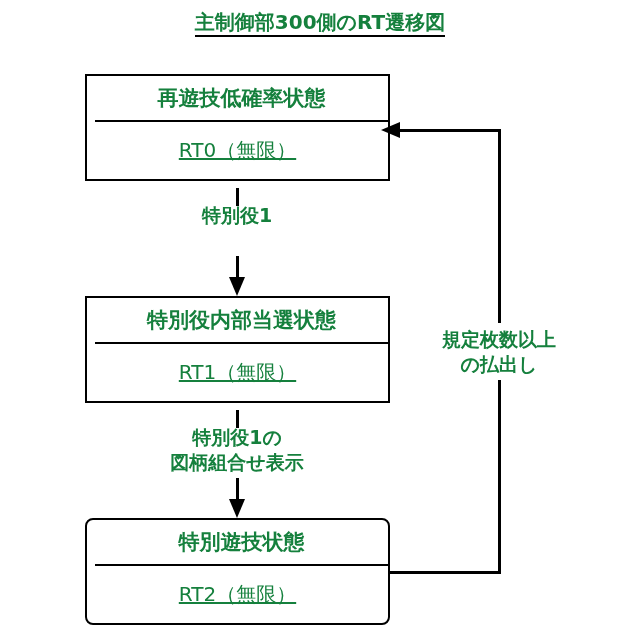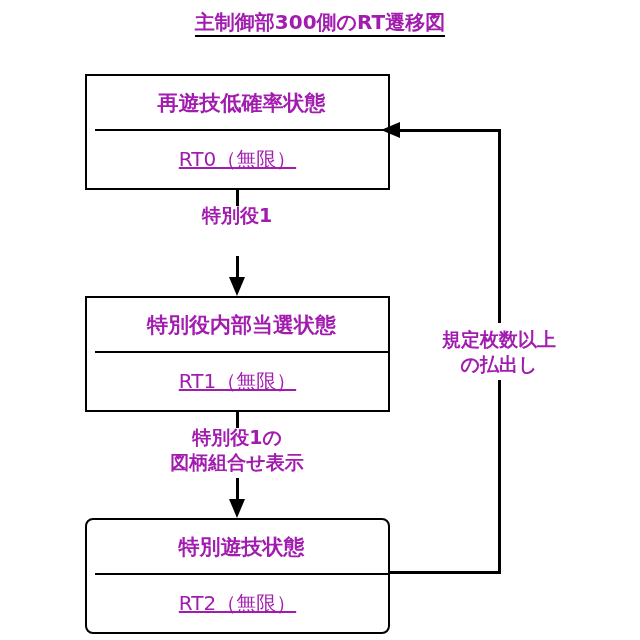--- a/index.html
+++ b/index.html
@@ -6,21 +6,21 @@
     margin: 0;
     padding: 0;
     background: #ffffff;
   }
   #canvas {
     position: relative;
     width: 640px;
     height: 640px;
     background: #ffffff;
     font-family: "DejaVu Sans", "Liberation Sans", sans-serif;
-    color: #a21caf;
+    color: #15803d;
     overflow: hidden;
   }
 
   
   .title {
     position: absolute;
     left: 0;
     top: 9px;
     width: 640px;
     text-align: center;
@@ -37,21 +37,21 @@
   
   .state-box {
     position: absolute;
     left: 85px;
     width: 305px;
     border: 2px solid #000;
     box-sizing: border-box;
     background: #fff;
   }
   .state-box .row-top {
-    height: 55px;
+    height: 46px;
     border-bottom: 2px solid #000;
     display: flex;
     align-items: center;
     justify-content: center;
     box-sizing: border-box;
     margin-left: 8px;
   }
   .state-box .row-bottom {
     height: 57px;
     display: flex;

